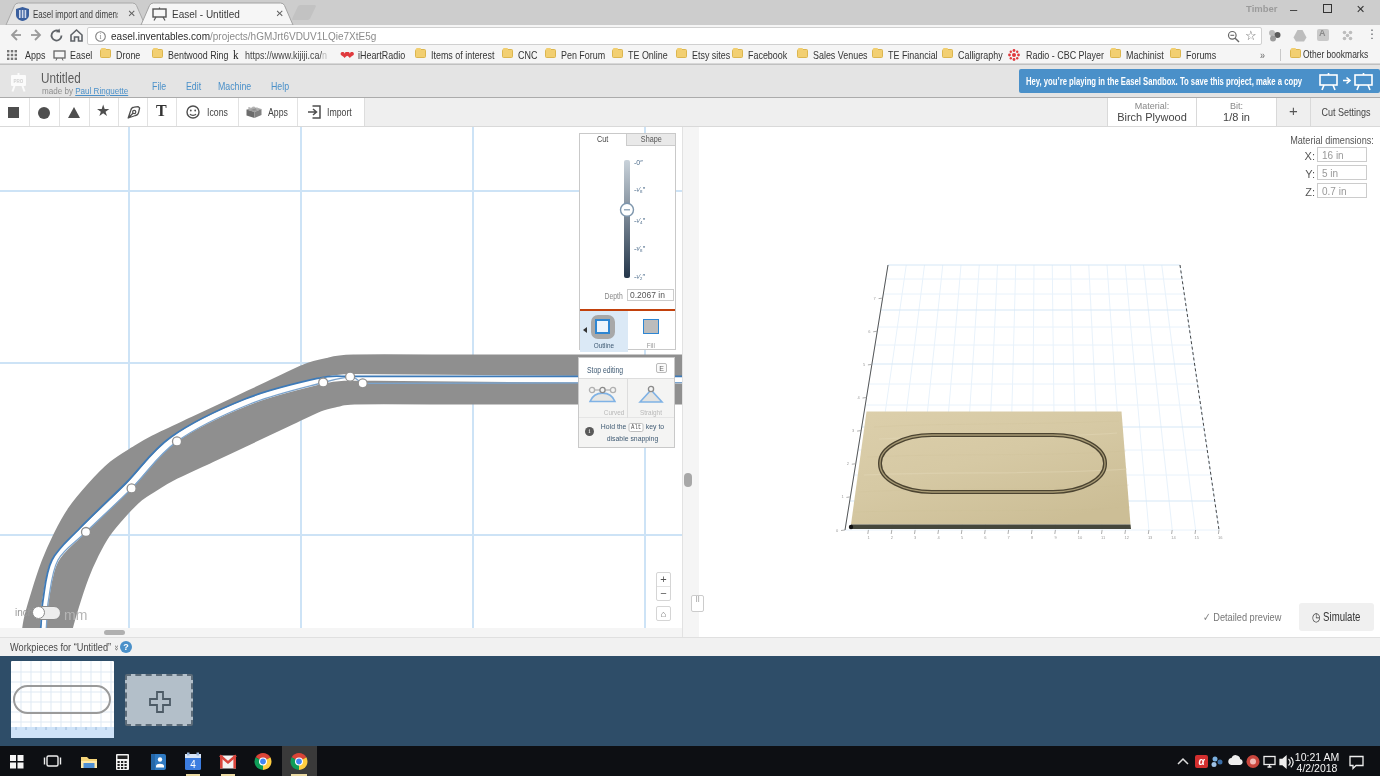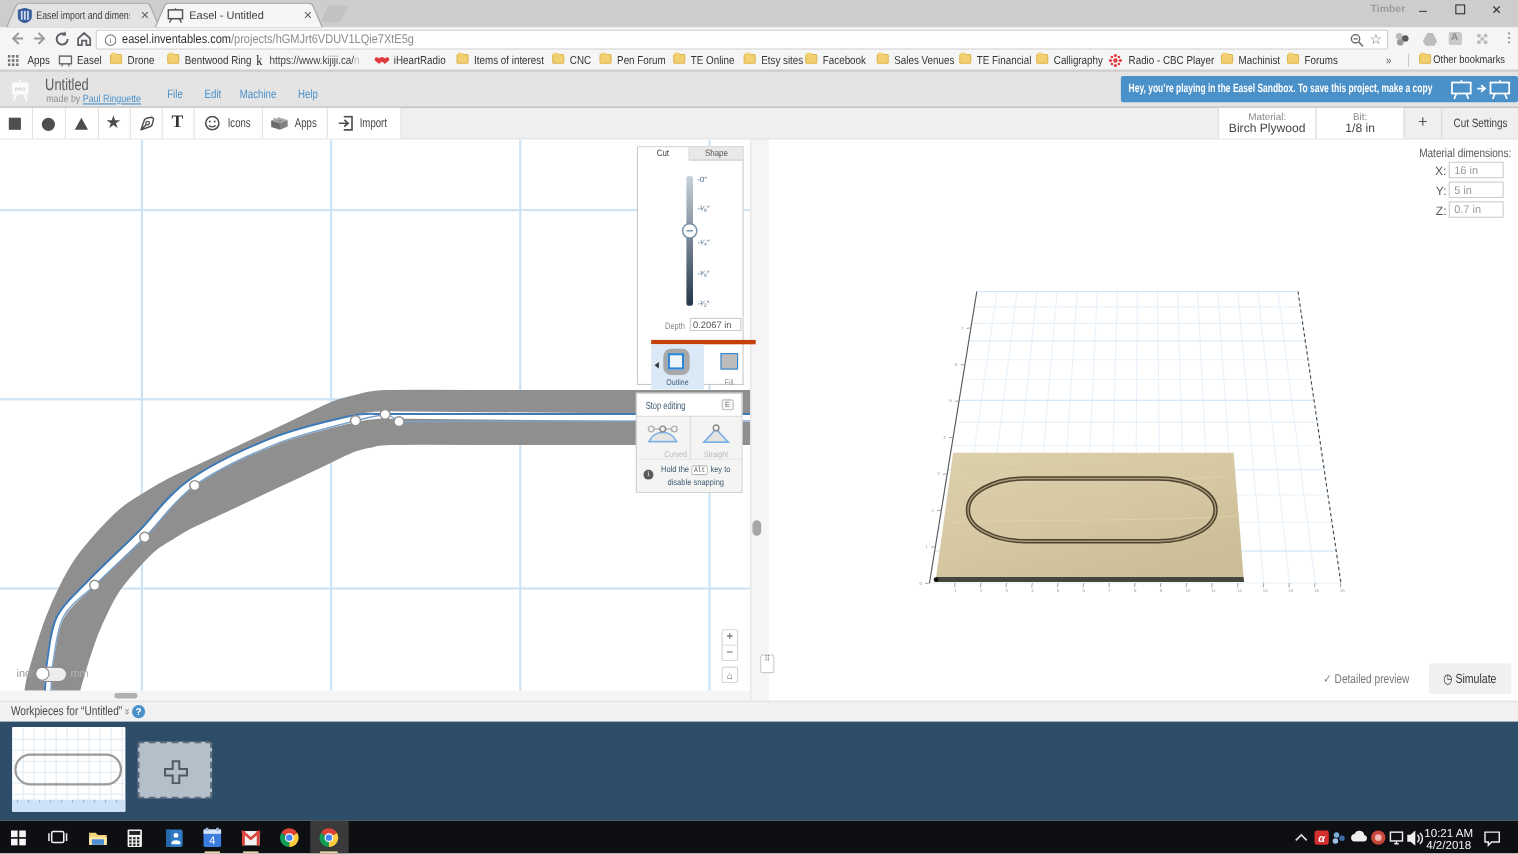--- a/index.html
+++ b/index.html
@@ -313,21 +313,21 @@
         <circle cx="323.2" cy="382.5" r="4.5"></circle>
         <circle cx="350.1" cy="376.7" r="4.5"></circle>
         <circle cx="362.7" cy="383.3" r="4.5"></circle>
       </g>
     </svg>
 
     <div class="abs" style="left:15px;top:480px;font-size:10px;color:#9a9a9a;">inch</div>
     <div class="abs" style="left:32px;top:479px;width:29px;height:14px;border:1.5px solid #8a8a8a;border-radius:8px;background:#ededed;">
       <div class="abs" style="left:-1px;top:-1px;width:13px;height:13px;border-radius:50%;background:#fff;border:1.5px solid #8a8a8a;"></div>
     </div>
-    <div class="abs" style="left:64px;top:480px;font-size:10px;color:#b5b5b5;">mm</div>
+    <div class="abs" style="left:64px;top:480px;font-size:14px;color:#b5b5b5;">mm</div>
 
     <div class="abs" style="left:656px;top:445px;width:15px;height:29px;background:#fff;border:1px solid #d5d5d5;border-radius:2px;">
       <div style="height:14px;border-bottom:1px solid #e2e2e2;text-align:center;font-size:11px;color:#555;line-height:13px;">+</div>
       <div style="height:14px;text-align:center;font-size:11px;color:#555;line-height:12px;">−</div>
     </div>
     <div class="abs" style="left:656px;top:479px;width:15px;height:15px;background:#fff;border:1px solid #d5d5d5;border-radius:2px;text-align:center;font-size:9px;color:#555;line-height:14px;">⌂</div>
   </div>
   <div id="canvasbottom">
     <div class="abs" style="left:104px;top:2px;width:21px;height:5px;background:#b0b0b0;border-radius:3px;"></div>
   </div>
@@ -481,21 +481,21 @@
         <text x="54" y="46">-¹⁄₈″</text>
         <text x="54" y="76.5">-¹⁄₄″</text>
         <text x="54" y="104.5">-³⁄₈″</text>
         <text x="54" y="132.5">-¹⁄₂″</text>
       </g>
       <circle cx="47" cy="63.8" r="6.5" fill="#fff" stroke="#7d95ac" stroke-width="1.4"></circle>
       <line x1="44" y1="63.8" x2="50" y2="63.8" stroke="#7d95ac" stroke-width="1.2"></line>
     </svg>
     <div class="abs" style="left:10px;top:157px;width:33px;text-align:right;font-size:8.5px;color:#888;"><span style="display:inline-block;transform:scaleX(0.8);transform-origin:100% 50%;">Depth</span></div>
     <div class="abs" style="left:47px;top:155px;width:47px;height:12px;border:1px solid #ccc;font-size:8.5px;color:#555;line-height:11px;padding-left:2px;overflow:hidden;white-space:nowrap;">0.2067 in</div>
-    <div class="abs" style="left:0;top:174.5px;width:95px;height:41px;border-top:4px solid #c2410c;margin-left:12px;">
+    <div class="abs" style="left:0;top:174.5px;width:95px;height:41px;border-top:2px solid #c2410c;">
       <div class="abs" style="left:0;top:0;width:47.5px;height:41px;background:#dbe9f6;"></div>
       <div class="abs" style="left:3px;top:16.5px;width:0;height:0;border-top:3px solid transparent;border-bottom:3px solid transparent;border-right:4.5px solid #333;"></div>
       <div class="abs" style="left:11px;top:4px;width:24px;height:24px;border:4.5px solid #a8a8a8;border-radius:7px;background:#a8a8a8;">
         <div style="width:15px;height:15px;border:2px solid #2e86d2;background:#eef5fc;"></div>
       </div>
       <div class="abs" style="left:0px;top:30px;width:47px;text-align:center;font-size:7.5px;color:#3f5a73;"><span style="display:inline-block;transform:scaleX(0.85);">Outline</span></div>
       <div class="abs" style="left:63px;top:8px;width:16px;height:15px;border:1.8px solid #2e86d2;background:#bcbcbc;"></div>
       <div class="abs" style="left:47px;top:30px;width:48px;text-align:center;font-size:7.5px;color:#999;"><span style="display:inline-block;transform:scaleX(0.85);">Fill</span></div>
     </div>
   </div>

